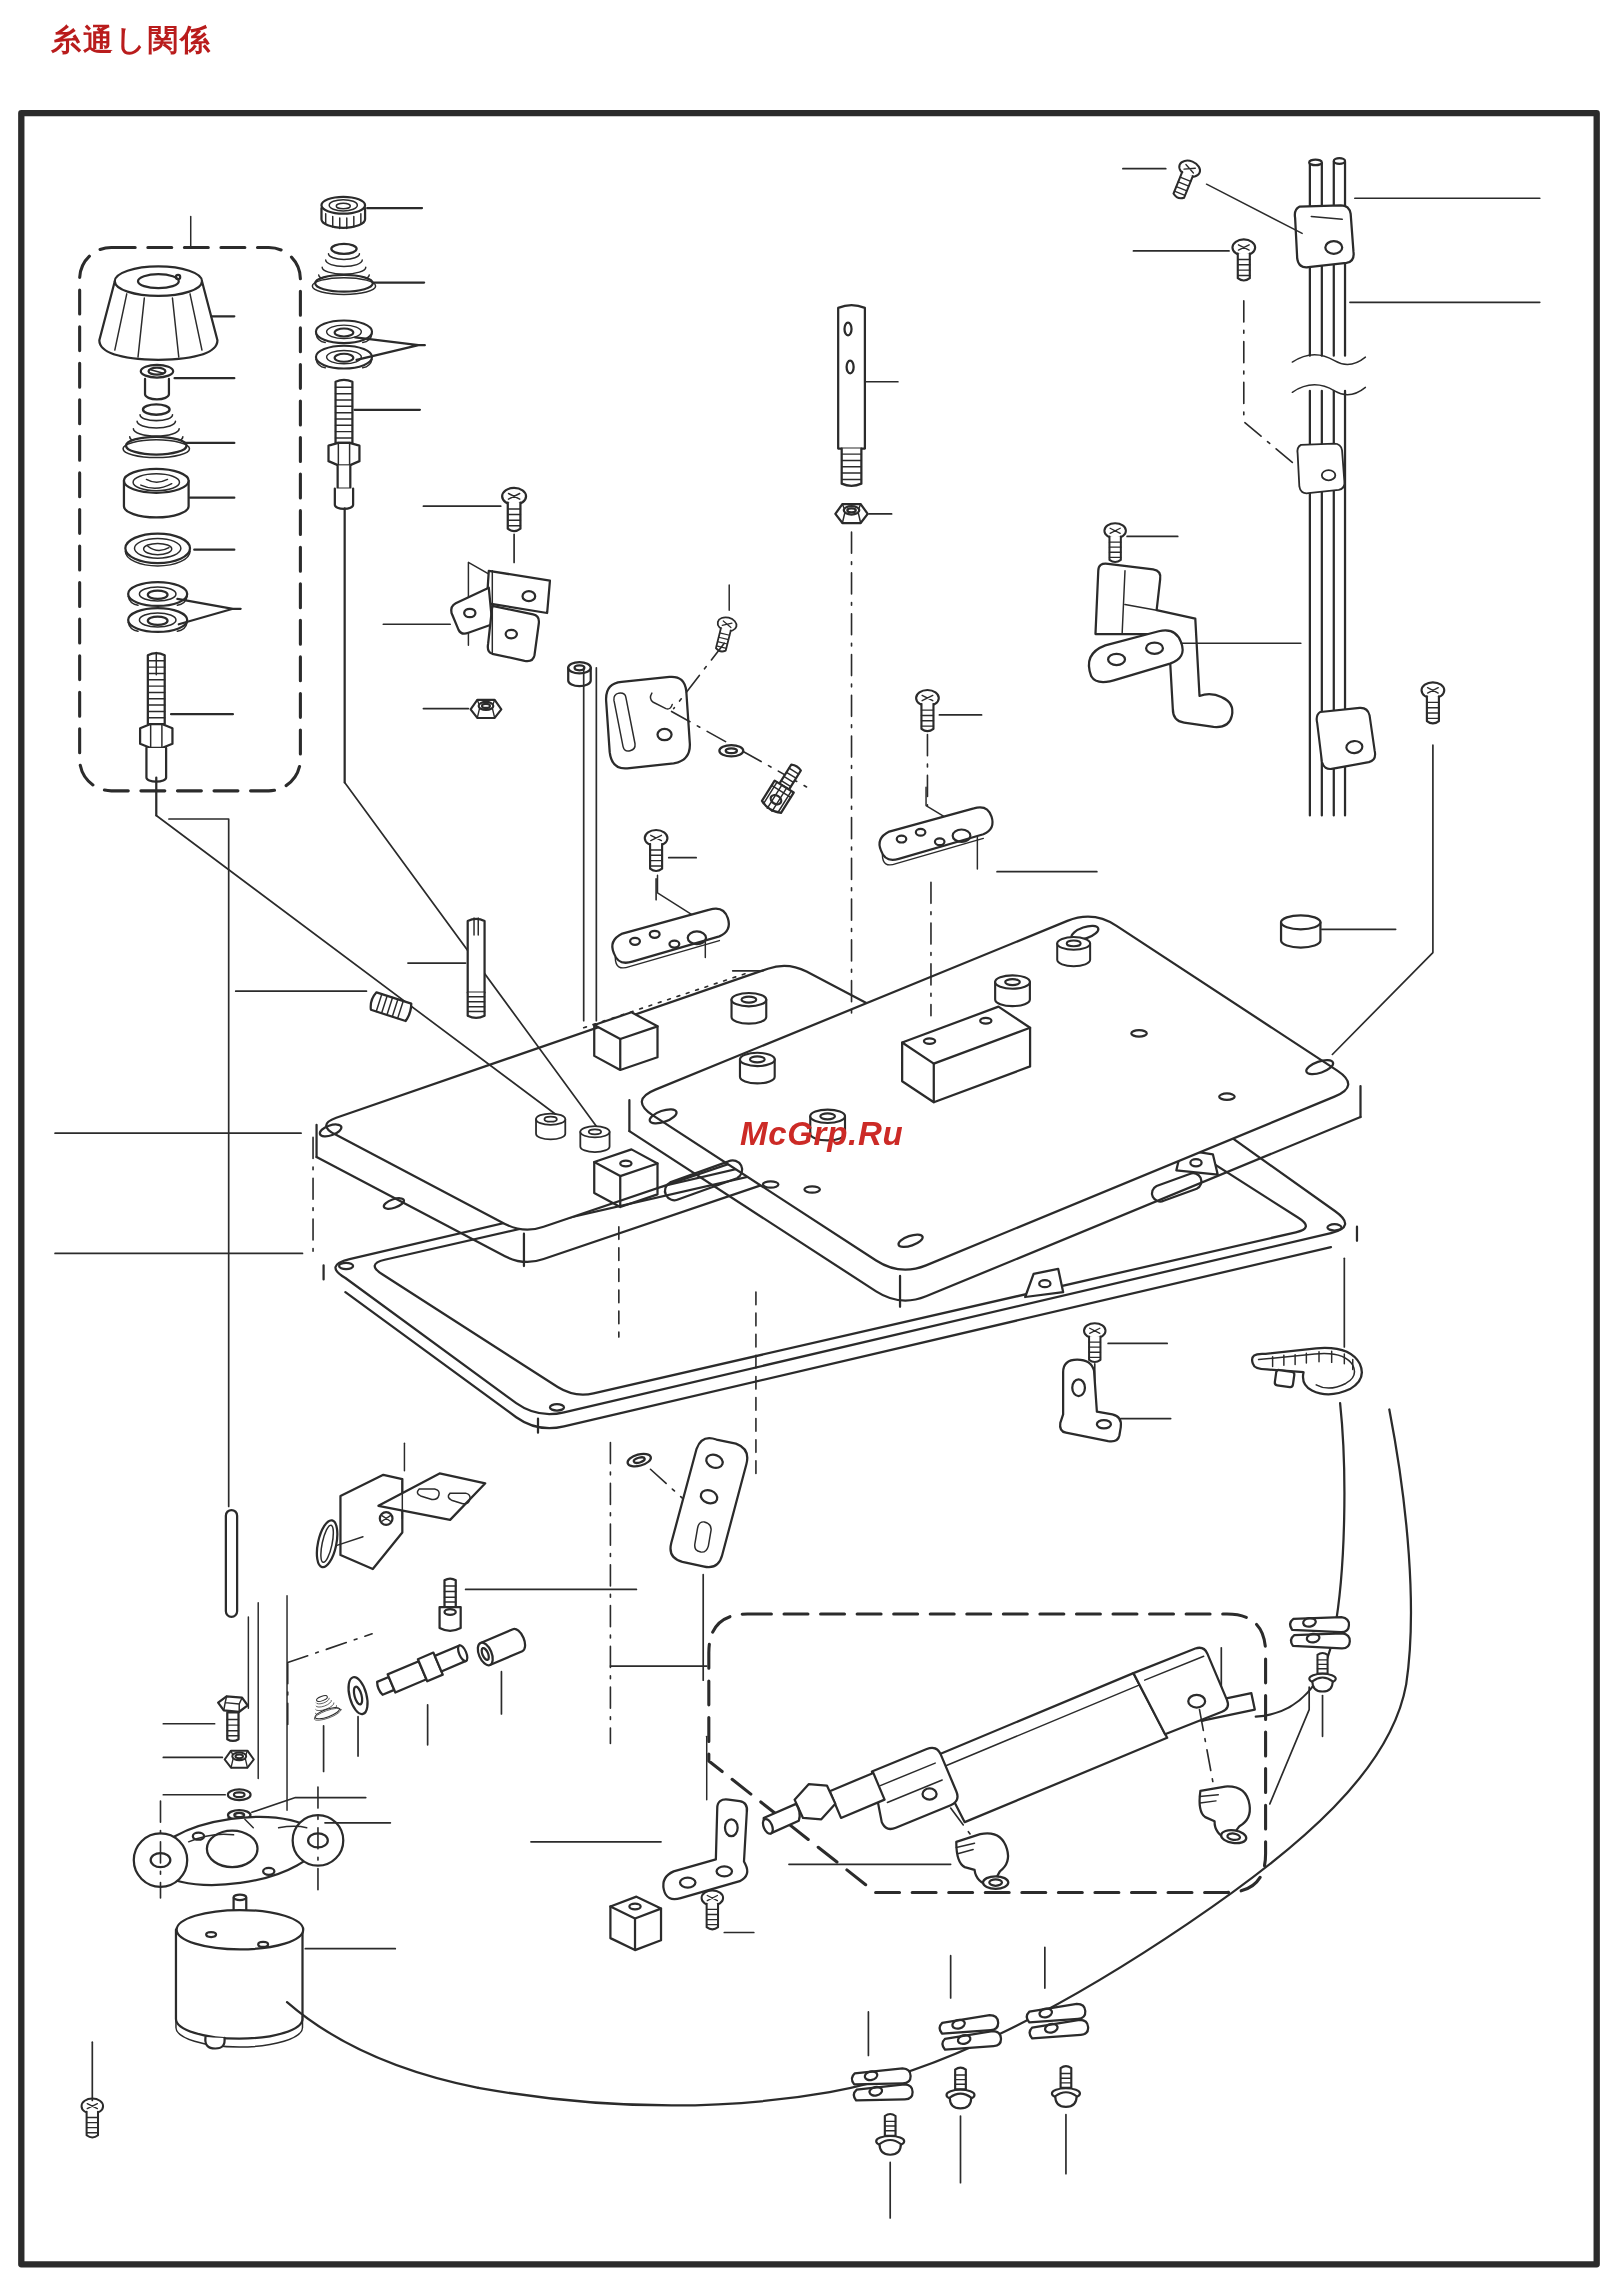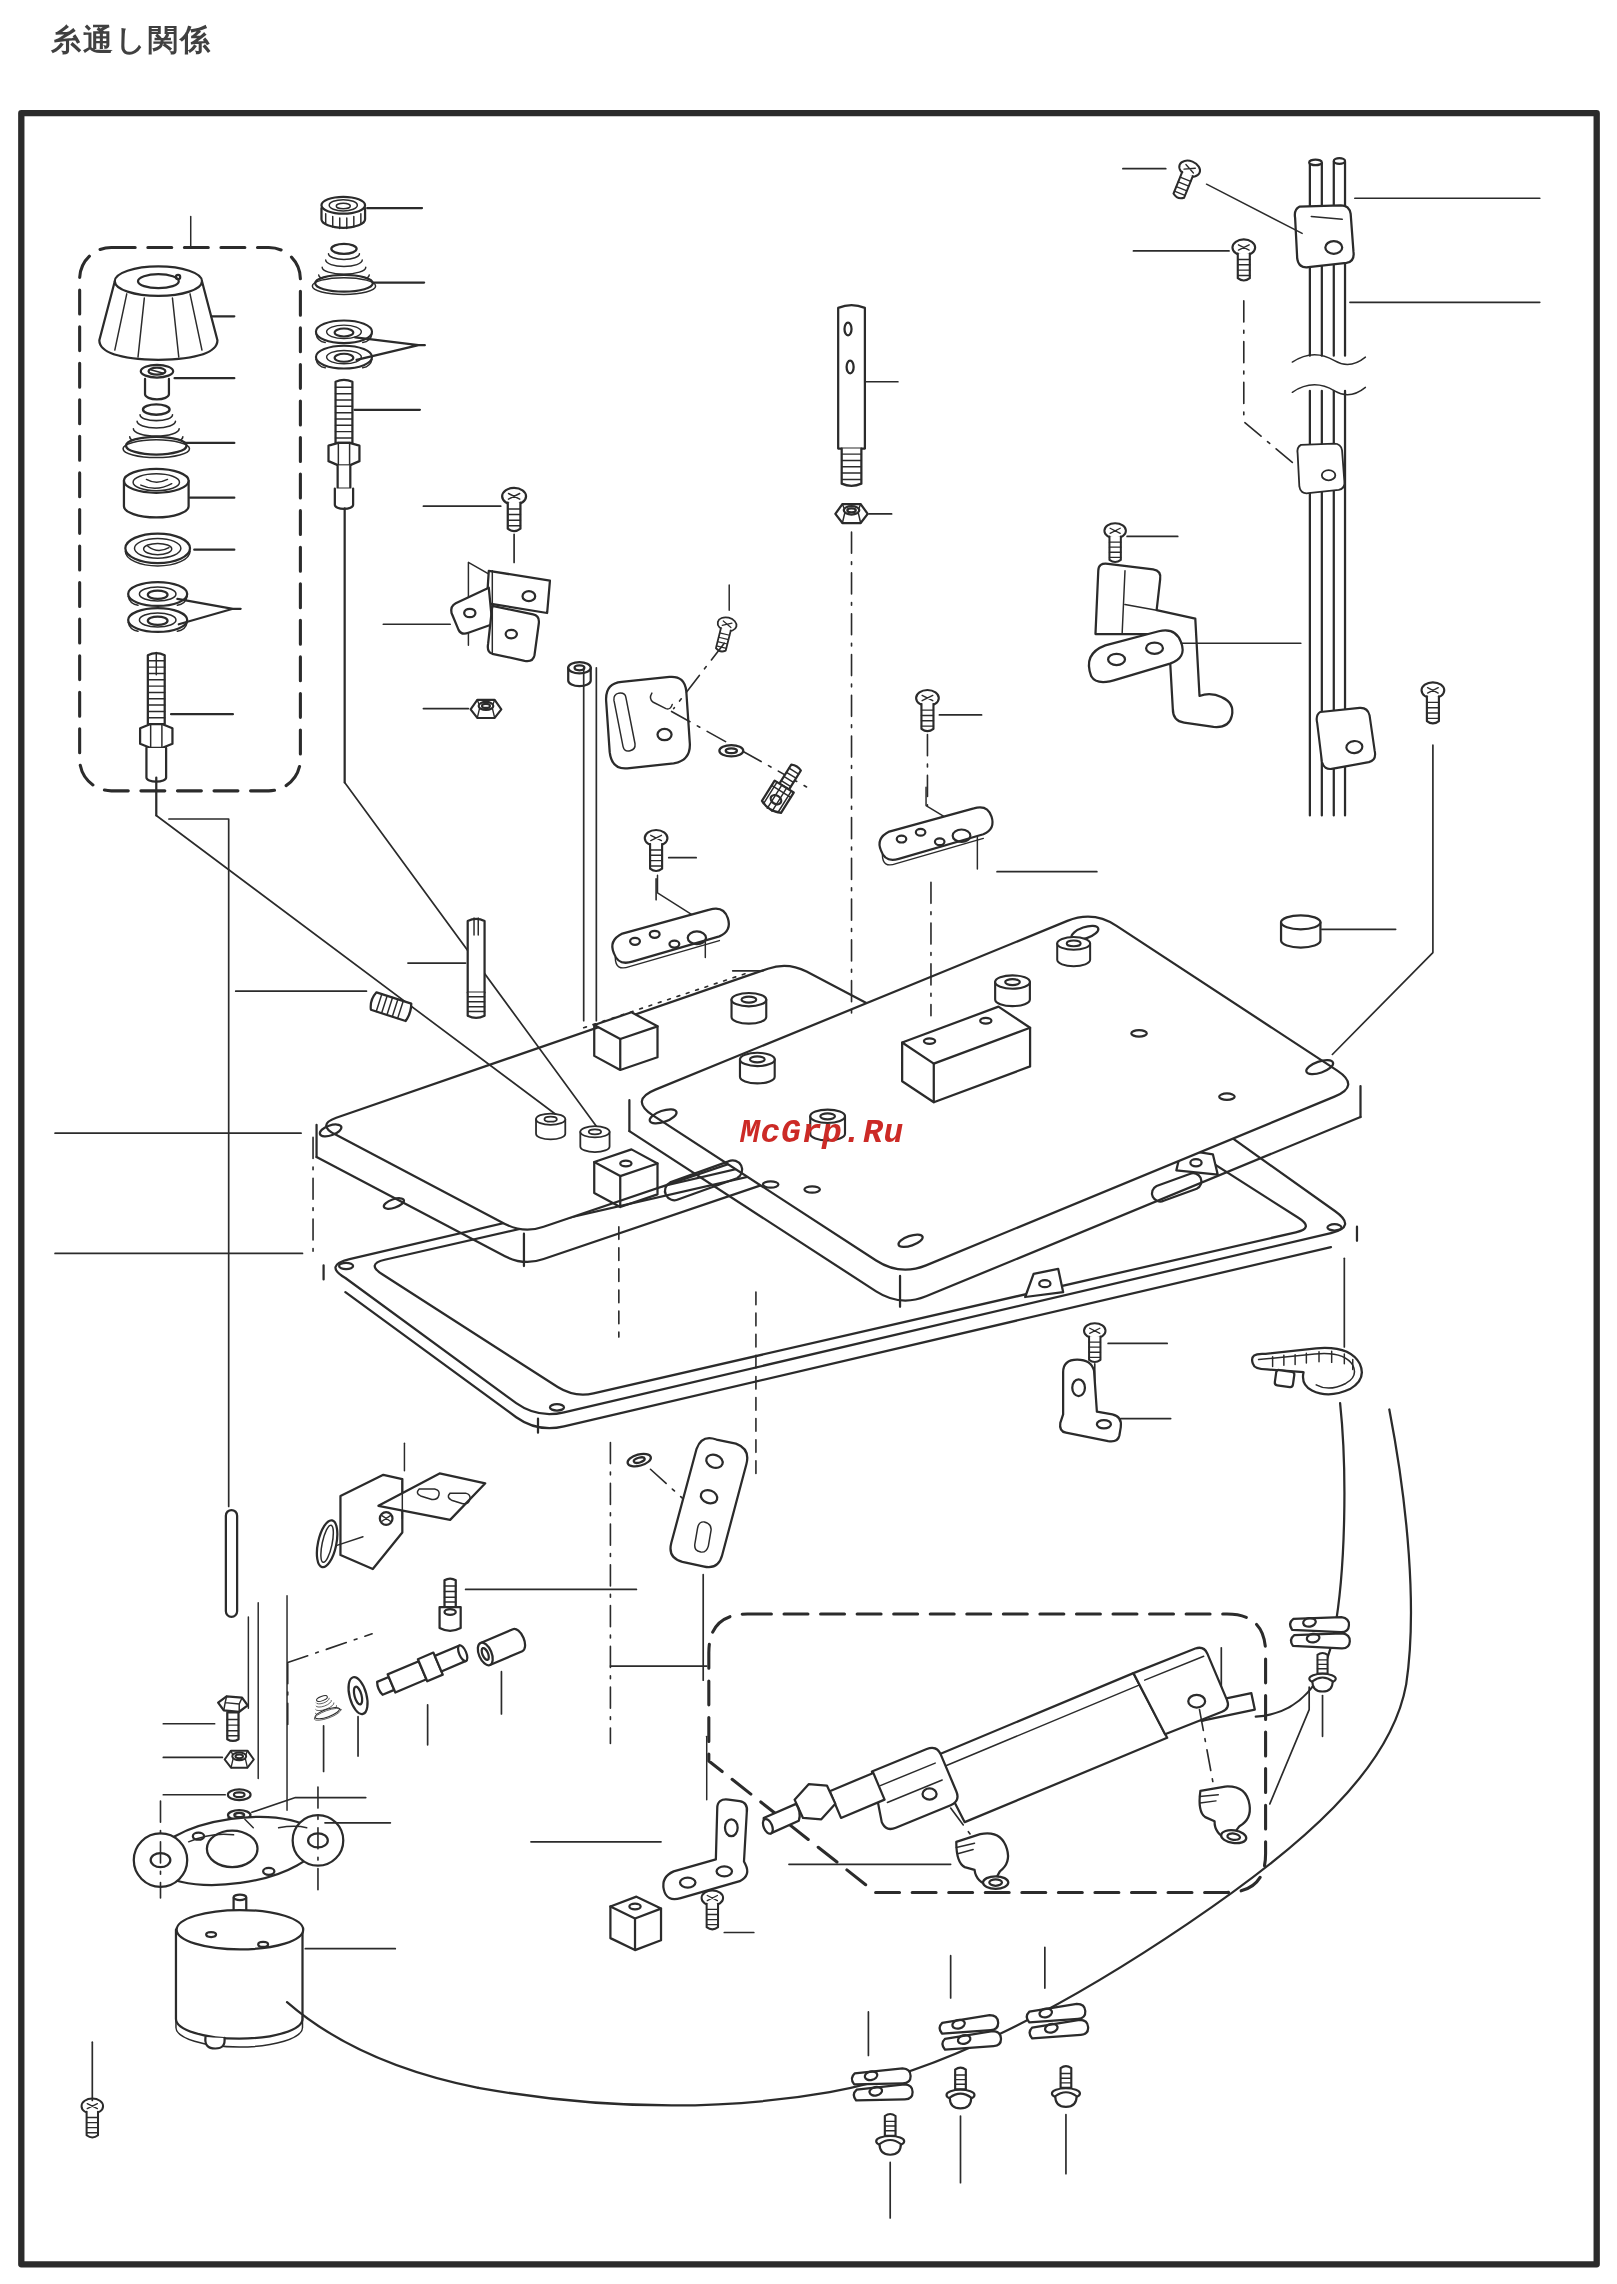--- a/index.html
+++ b/index.html
@@ -1,21 +1,21 @@
 <!DOCTYPE html>
 <html style="font-size:11.2px"><head>
 <meta charset="utf-8">
 <style>
   html,body{margin:0;padding:0;background:#fff;}
   .page{position:relative;width:1618px;height:2284px;background:#fff;overflow:hidden;
         font-family:"Liberation Sans",sans-serif;}
   .title{position:absolute;left:51px;top:19.7px;font-size:30px;font-weight:700;
-         letter-spacing:2.1px;color:#404040;}
+         letter-spacing:2.1px;color:#b91c1c;}
   .watermark{position:absolute;left:740px;top:1115px;font-size:33px;font-style:italic;
-         font-weight:700;letter-spacing:0.7px;font-family:Liberation Mono, monospace;text-align:center;}
+         font-weight:700;letter-spacing:0.7px;font-family:Liberation Sans, sans-serif;text-align:center;}
   svg{position:absolute;left:0;top:0;}
   svg *{stroke:#2b2b2b;stroke-width:3.2;fill:none;stroke-linecap:round;stroke-linejoin:round;}
   .f{fill:#ffffff;}
   .thin{stroke-width:2.1;}
   .thick{stroke-width:4.6;}
   .dash{stroke-dasharray:34 18;stroke-width:4.4;}
   .dd{stroke-dasharray:30 12 4 12;stroke-width:2.3;}
   .dot{stroke-dasharray:4 10;stroke-width:2.3;}
   .ld{stroke-width:2.4;}
 </style>

